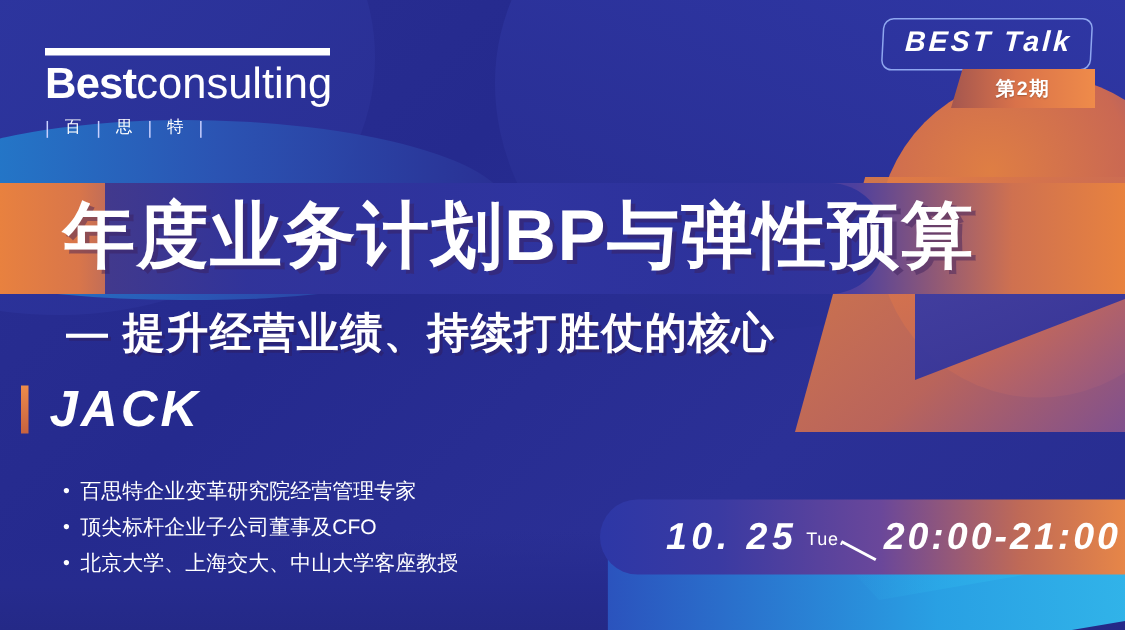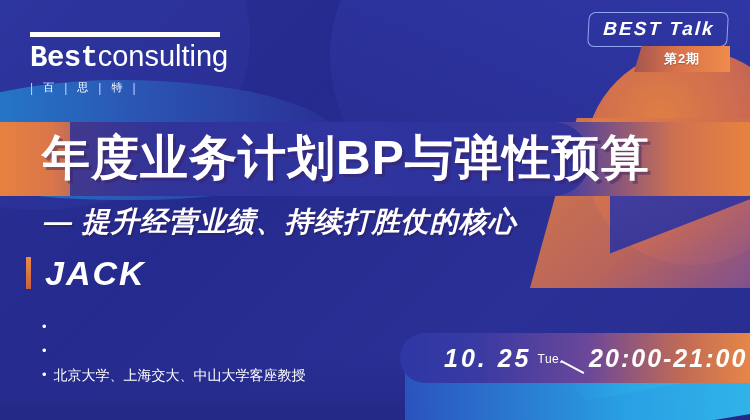--- a/index.html
+++ b/index.html
@@ -80,21 +80,21 @@
     background:linear-gradient(180deg,rgba(37,42,142,0) 0%,#262b8e 55%,#242987 100%);
   }
 
   
   .logo { position:absolute; left:30px; top:32px; width:190px; }
   .logo-bar { height:5px; background:#ffffff; margin-bottom:4px; }
   .logo-word {
     font-size:29px; line-height:30px; font-weight:700;
     color:#ffffff; letter-spacing:-0.5px; white-space:nowrap;
   }
-  .logo-word .b { font-weight:700;font-family:Liberation Mono, monospace; }
+  .logo-word .b { font-weight:700; }
   .logo-word .light { font-weight:400; letter-spacing:0px;margin-top:41px; }
   .logo-cn {
     margin-top:6px; display:flex; align-items:center; gap:9px;
     font-size:11px; color:#ffffff; letter-spacing:1px;
   }
   .logo-cn .pipe { color:#c9d0ff; font-size:12px; }
 
   
   .badge-wrap { position:absolute; right:22px; top:12px; width:140px; }
   .badge-box {
@@ -134,27 +134,27 @@
   .main-title {
     position:absolute; left:42px; top:126px; width:700px;
     font-size:48px; line-height:64px; font-weight:700; 
     color:#ffffff; letter-spacing:1px; white-space:nowrap;
     text-shadow:3px 3px 0 rgba(60,30,90,.45);
   }
 
   
   .subtitle {
     position:absolute; left:44px; top:203px; width:700px;
-    font-size:28px; line-height:38px; font-weight:700; font-style:italic;
+    font-size:28px; line-height:38px; font-weight:700; 
     color:#ffffff; letter-spacing:1px; white-space:nowrap;
     text-shadow:2px 2px 0 rgba(50,25,80,.40);
   }
 
   
-  .speaker-row { position:absolute; left:26px; top:255px; display:flex; align-items:center; gap:14px; }
+  .speaker-row { position:absolute; left:14px; top:255px; display:flex; align-items:center; gap:14px; }
   .speaker-accent {
     width:5px; height:32px;
     background:linear-gradient(180deg,#ef8b4a 0%,#c7623f 100%);
   }
   .speaker-name {
     font-size:34px; line-height:36px; font-weight:700; font-style:italic;
     color:#ffffff; letter-spacing:2px;
   }
 
   
@@ -242,23 +242,25 @@
   <div class="subtitle">— 提升经营业绩、持续打胜仗的核心</div>
 
   <div class="speaker-row">
     <div class="speaker-accent"></div>
     <div class="speaker-name">JACK</div>
   </div>
 
   <div class="bullets">
     <div class="bullet-item">
       <span class="bullet-dot">•</span>
+      <span>百思特企业变革研究院经营管理专家</span>
     </div>
     <div class="bullet-item">
       <span class="bullet-dot">•</span>
+      <span>顶尖标杆企业子公司董事及CFO</span>
     </div>
     <div class="bullet-item">
       <span class="bullet-dot">•</span>
       <span>北京大学、上海交大、中山大学客座教授</span>
     </div>
   </div>
 
   <div class="date-bar">
     <span class="date-num">10. 25</span>
     <span class="date-dow-wrap">

